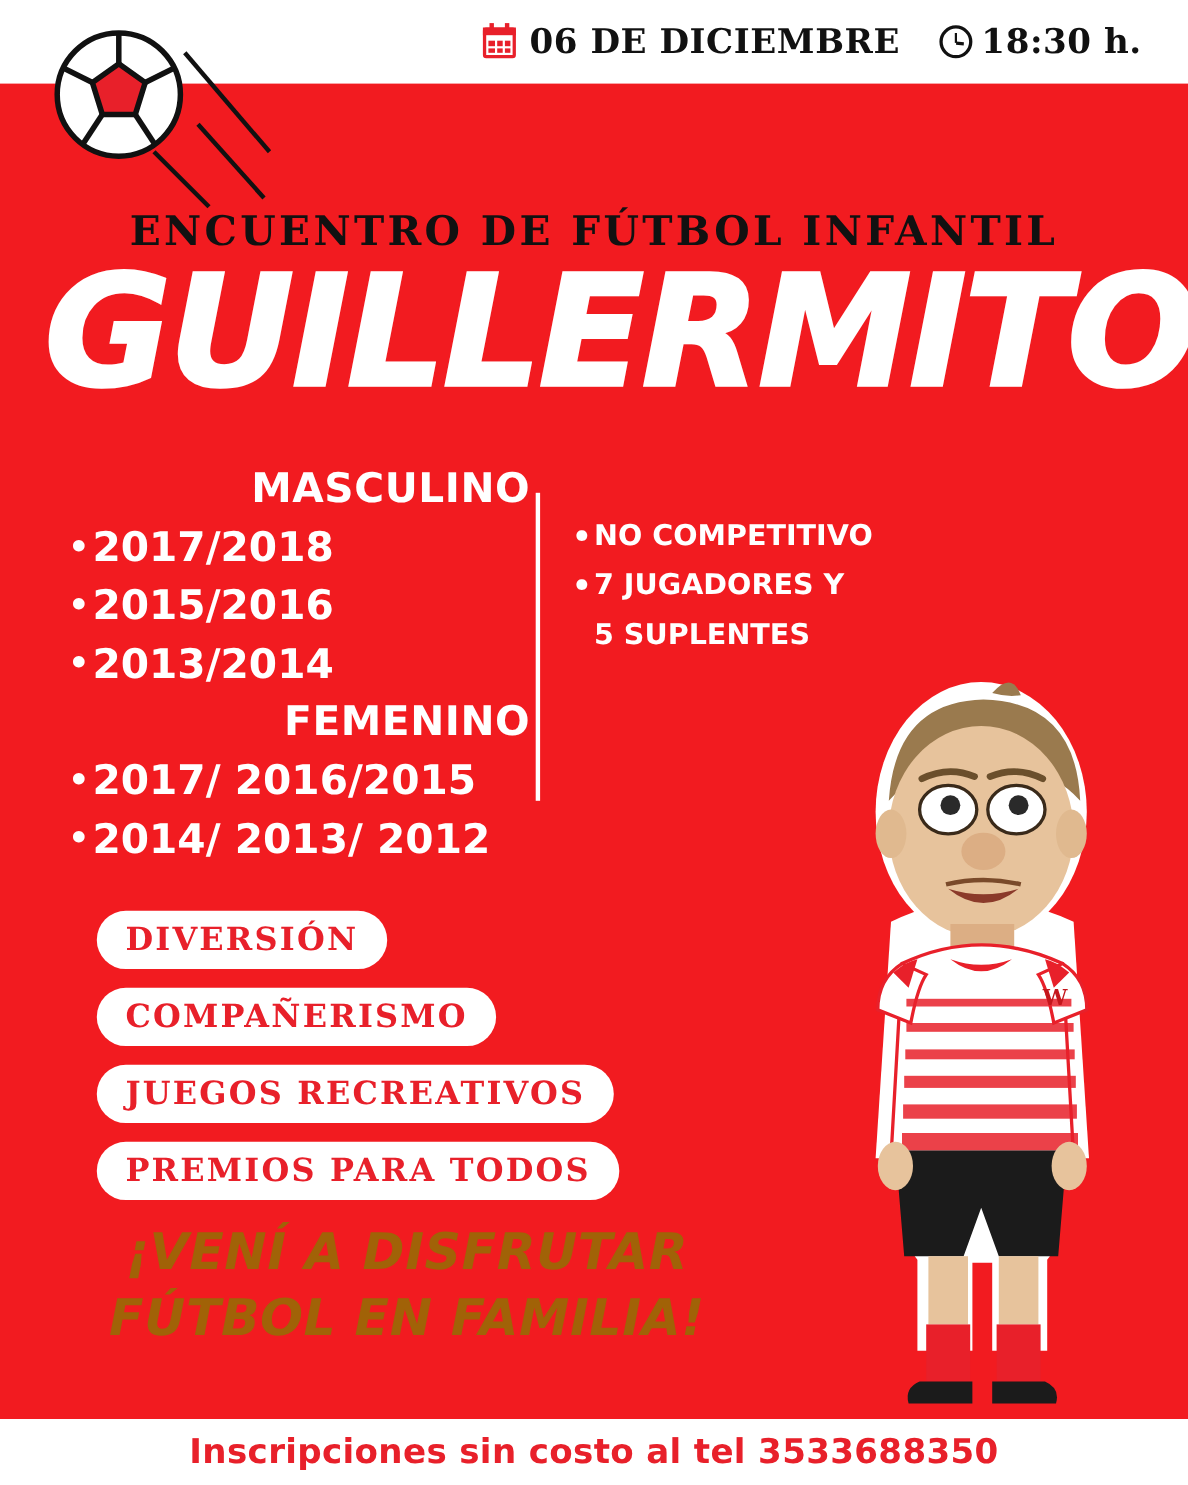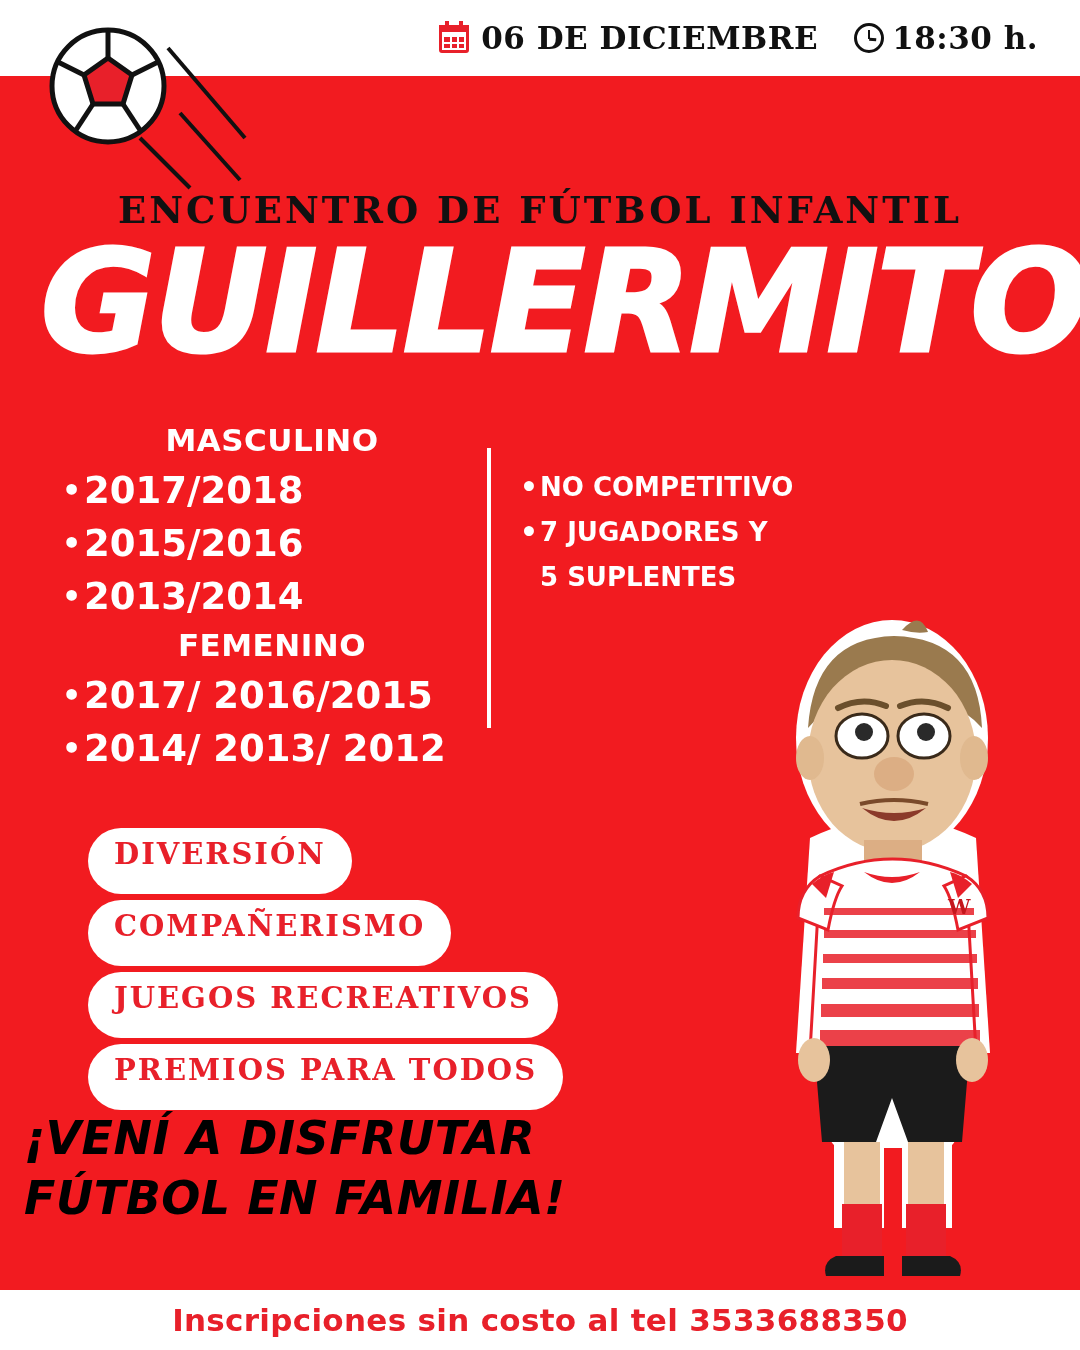--- a/index.html
+++ b/index.html
@@ -159,22 +159,22 @@
   .cats {
     position: absolute;
     left: 62px; top: 418px;
     width: 420px;
     color: #ffffff;
     z-index: 5;
   }
   .cat-head {
     font-family: "DejaVu Sans", sans-serif;
     font-weight: bold;
-    font-size: 31px;
-    text-align: center;
+    font-size: 37px;
+    text-align: right;
     letter-spacing: 0.5px;
     margin: 4px 0 6px 0;
   }
   .cat-item {
     font-family: "DejaVu Sans", sans-serif;
     font-weight: bold;
     font-size: 37px;
     line-height: 53px;
     padding-left: 22px;
     position: relative;
@@ -224,32 +224,32 @@
   }
   .pill {
     display: inline-block;
     background: #ffffff;
     color: #e8202a;
     border-radius: 40px;
     font-family: "DejaVu Serif", serif;
     font-weight: bold;
     font-size: 29px;
     letter-spacing: 2px;
-    padding: 9px 26px 23px 26px;
-    margin-bottom: 6px;
+    padding: 9px 26px 10px 26px;
+    margin-bottom: 17px;
     white-space: nowrap;
   }
   .pill-row { display: block; }
   
   .slogan {
     position: absolute;
-    left: 24px; top: 1108px;
+    left: 40px; top: 1108px;
     width: 660px;
-    text-align: left;
-    color: #000000;
+    text-align: center;
+    color: #a16207;
     font-family: "DejaVu Sans", sans-serif;
     font-weight: bold;
     font-style: italic;
     font-size: 46px;
     line-height: 60px;
     z-index: 5;
     letter-spacing: 0.5px;
   }
   
   .footer {

